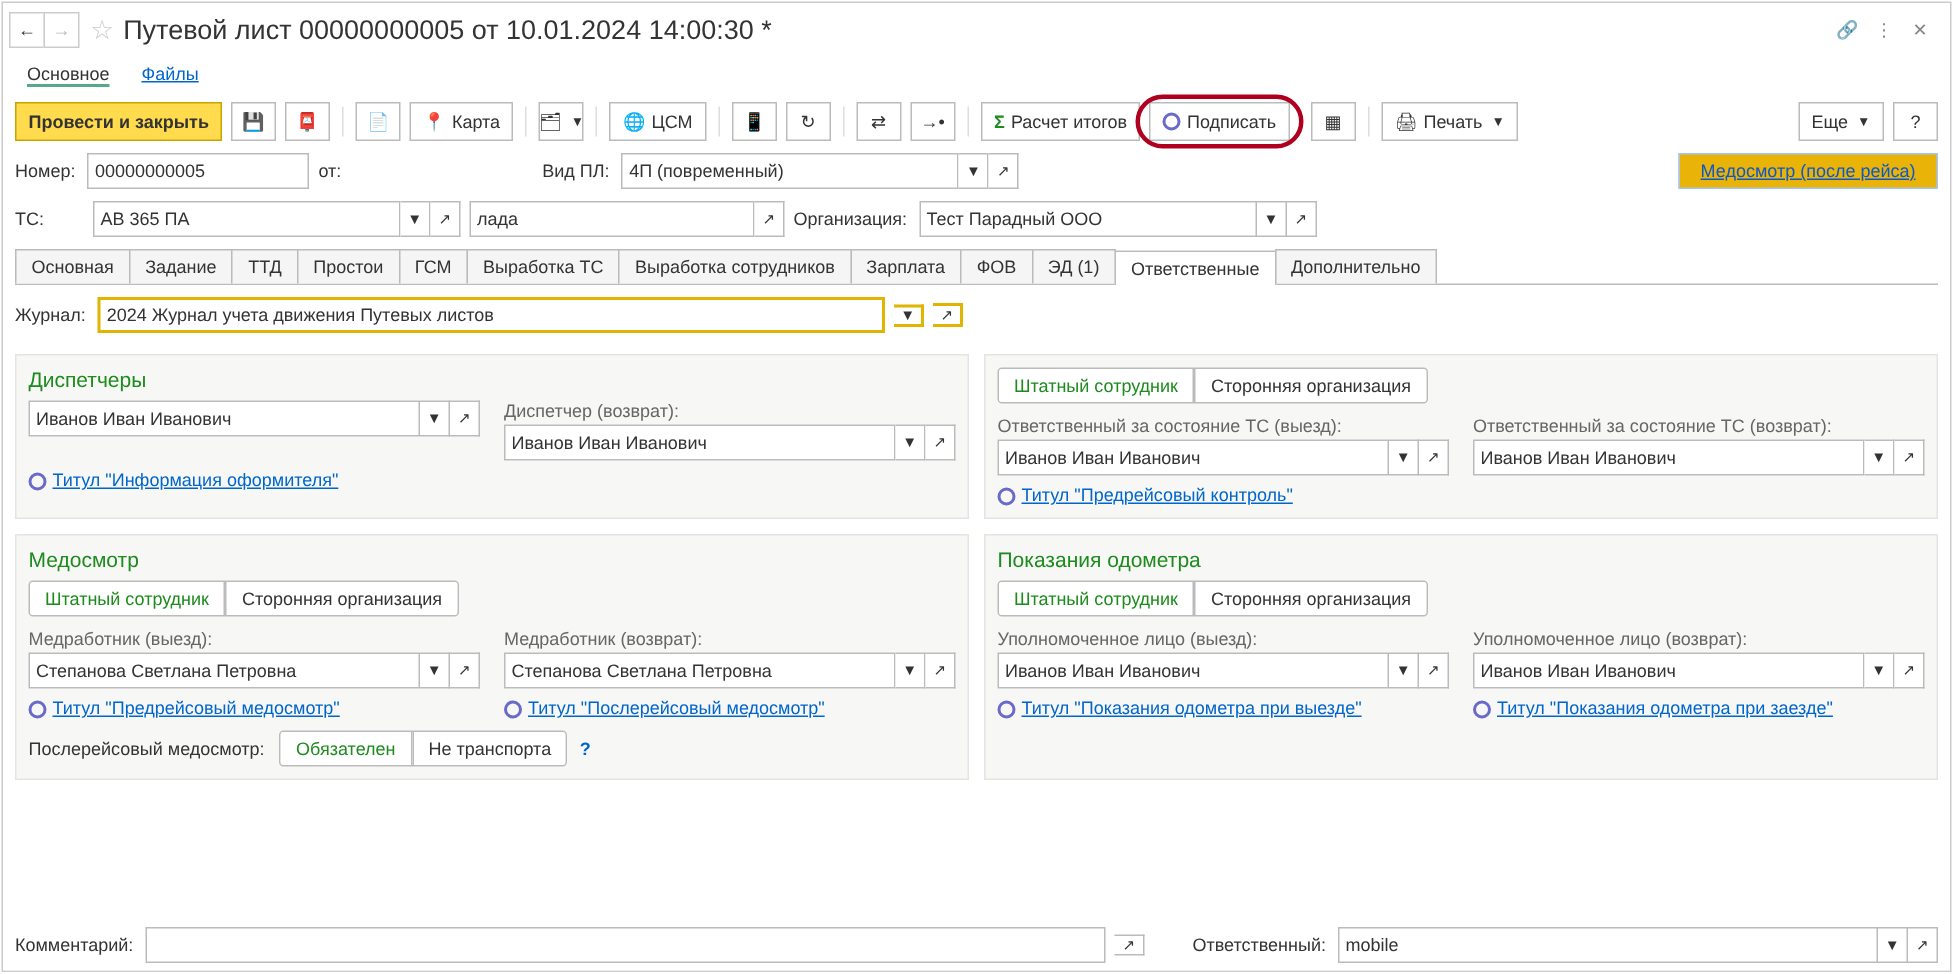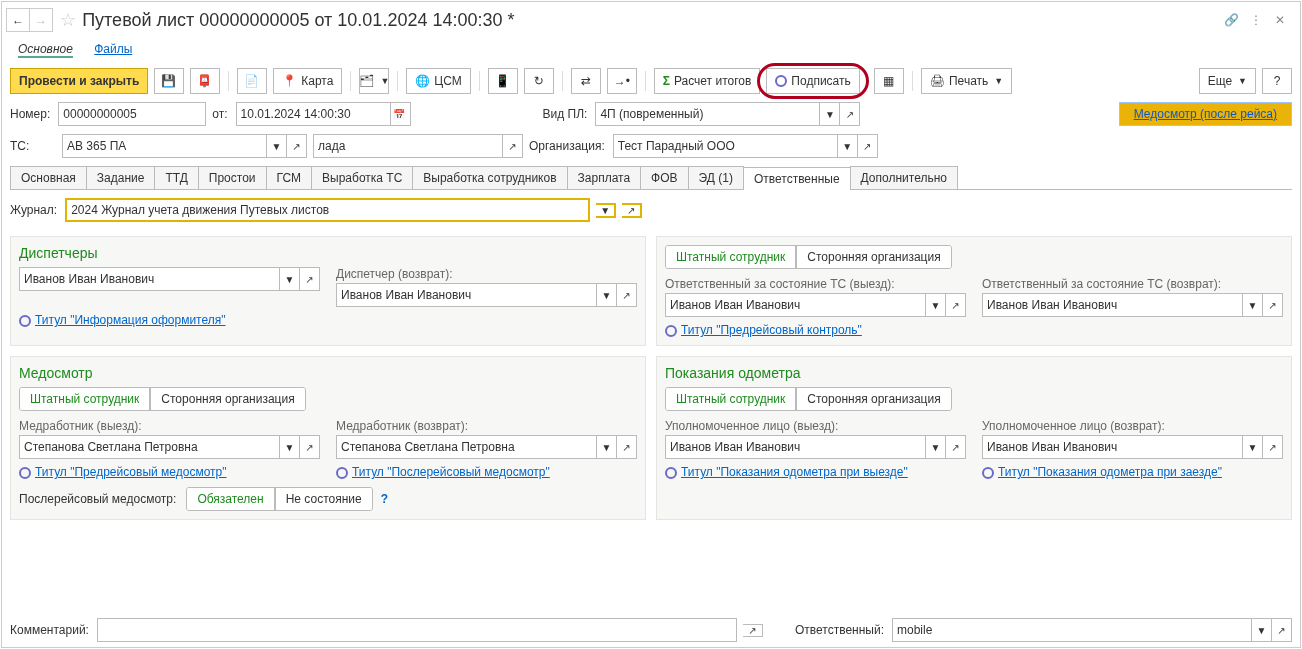--- a/index.html
+++ b/index.html
@@ -27,21 +27,21 @@
     margin-right: -1px;
   }
   .nav-btn.disabled { color: #bbb; }
   .star {
     font-size: 18px; color: #ccc; margin: 0 6px 0 8px;
   }
   .title { font-size: 18px; color: #333; flex: 1; }
   .winbtn { width: 24px; height: 24px; display:inline-flex; align-items:center; justify-content:center; color:#888; cursor:pointer; }
   .subnav { padding: 4px 8px 8px 16px; }
   .subnav a { text-decoration: none; margin-right: 18px; color: #333; }
-  .subnav a.active { border-bottom: 2px solid #5a8; font-style: italic; }
+  .subnav a.active { border-bottom: 2px solid #5a8; }
   .subnav a.link { color: #0066cc; text-decoration: underline; }
   .toolbar {
     display: flex; align-items: center; gap: 6px;
     padding: 4px 8px; flex-wrap: nowrap;
   }
   .tb-btn {
     border: 1px solid #bbb;
     background: #fff;
     height: 26px;
     padding: 0 8px;
@@ -201,24 +201,20 @@
       </span>
     <span class="tb-btn icon-only">?</span>
   </div>
 
   <div class="topfields">
     <span class="fld-label">Номер:</span>
     <span class="fld-wrap">
       <span class="fld-input" style="width:148px">00000000005</span>
     </span>
     <span class="fld-label">от:</span>
-    <span class="fld-wrap">
-      <span class="fld-input" style="width:155px">10.01.2024 14:00:30</span>
-      <span class="fld-btn">📅</span>
-    </span>
     <span style="width:120px"></span>
     <span class="fld-label">Вид ПЛ:</span>
     <span class="fld-wrap">
       <span class="fld-input" style="width:225px">4П (повременный)</span>
       <span class="fld-btn">▼</span>
       <span class="fld-btn">↗</span>
     </span>
     <span style="flex:1"></span>
     <a href="#" class="med-banner">Медосмотр (после рейса)</a>
   </div>
@@ -337,21 +333,21 @@
             <span class="btn">▼</span>
             <span class="btn">↗</span>
           </div>
           <div class="titul"><span class="ring"></span><a href="#">Титул "Послерейсовый медосмотр"</a></div>
         </div>
       </div>
       <div class="bottom-row">
         <span class="fld-label">Послерейсовый медосмотр:</span>
         <div class="seg" style="margin:0">
           <span class="opt active">Обязателен</span>
-          <span class="opt">Не состояние</span>
+          <span class="opt">Не транспорта</span>
         </div>
         <span class="qmark">?</span>
       </div>
     </div>
 
     <div class="panel">
       <h3>Показания одометра</h3>
       <div class="seg">
         <span class="opt active">Штатный сотрудник</span>
         <span class="opt">Сторонняя организация</span>

